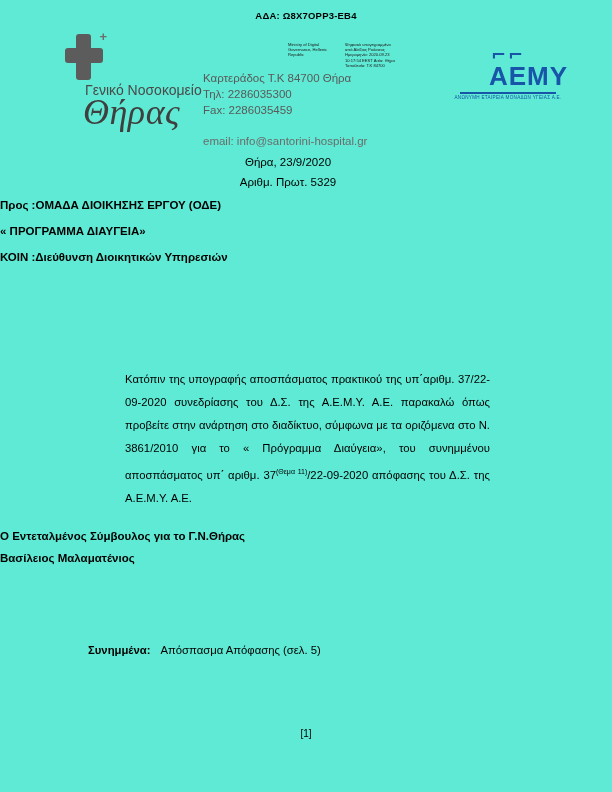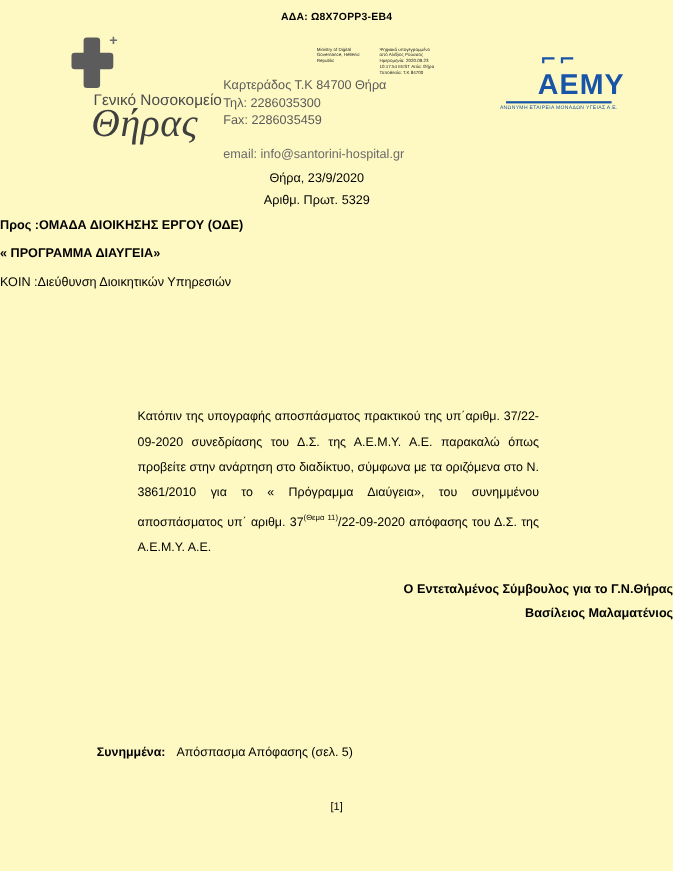--- a/index.html
+++ b/index.html
@@ -14,21 +14,21 @@
     font-family: "Liberation Sans", sans-serif;
     color: #000;
     overflow: hidden;
   }
 
   .page {
     position: absolute;
     inset: 0;
     width: 612px;
     height: 792px;
-    background: #fef9c3;
+    background: #5eead4;
   }
 
   
   .ada-code {
     position: absolute;
     top: 10px;
     left: 0;
     width: 612px;
     text-align: center;
     font-size: 9.5px;
@@ -202,21 +202,21 @@
     position: absolute;
     left: 0;
     top: 192px;
     width: 612px;
     font-size: 11.5px;
     font-weight: bold;
     line-height: 26px;
   }
   .addressing .to { }
   .addressing .prog { }
-  .addressing .koin { font-weight: normal; }
+  .addressing .koin { font-weight: bold; }
 
   
   .subject {
     position: absolute;
     left: 100px;
     top: 305px;
     width: 390px;
     font-size: 11.5px;
     font-weight: bold;
     line-height: 23px;
@@ -238,31 +238,31 @@
     font-size: 7px;
     vertical-align: super;
   }
 
   
   .signature {
     position: absolute;
     left: 0;
     top: 525px;
     width: 612px;
-    text-align: right;
+    text-align: left;
     font-size: 11.5px;
     font-weight: bold;
     line-height: 22px;
   }
 
   
   .attachments {
     position: absolute;
     left: 88px;
-    top: 678px;
+    top: 644px;
     font-size: 11.3px;
     white-space: nowrap;
   }
   .attachments .label {
     font-weight: bold;
     margin-right: 10px;
   }
   .attachments .value {
     font-weight: normal;
   }

